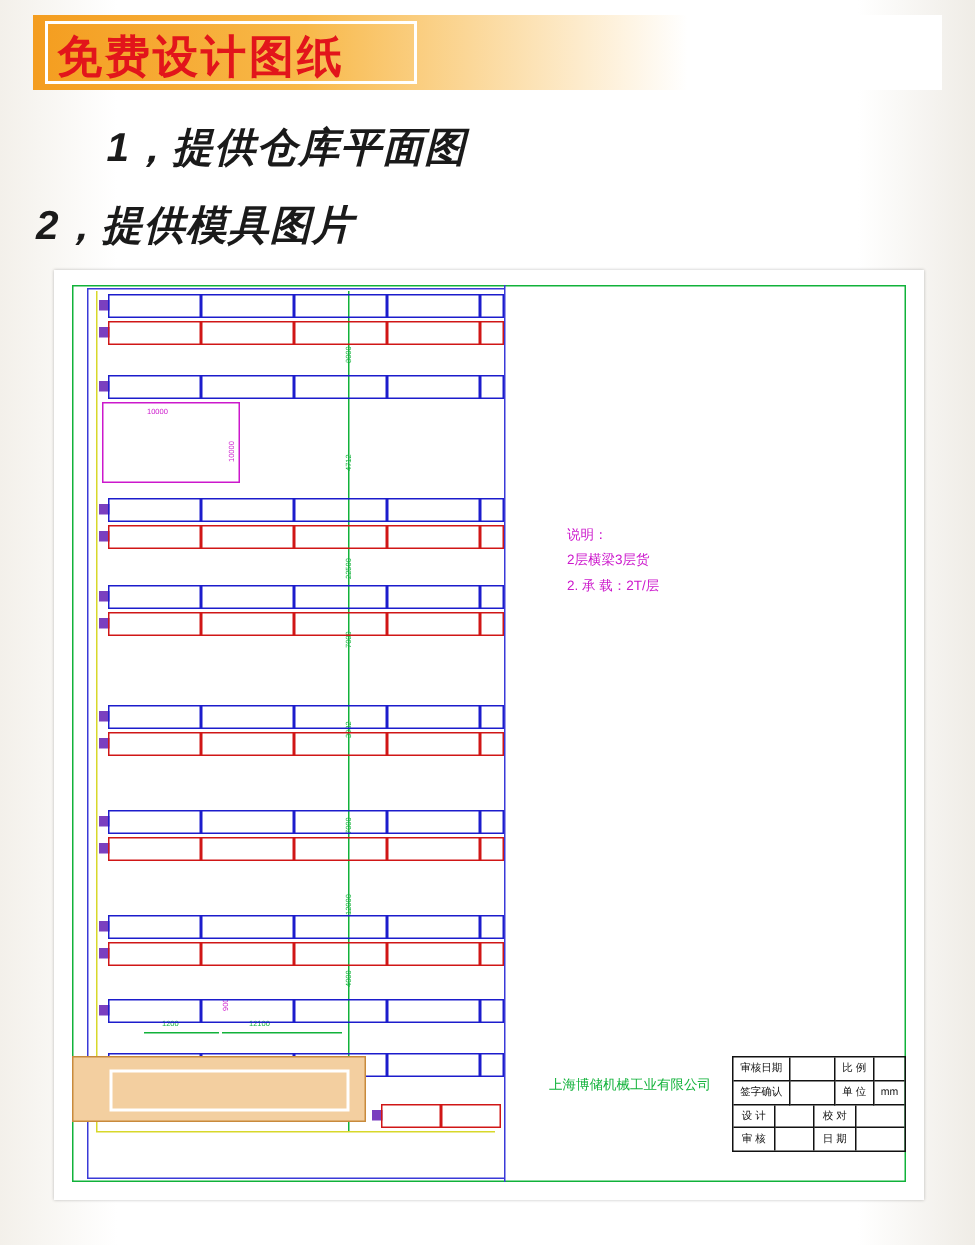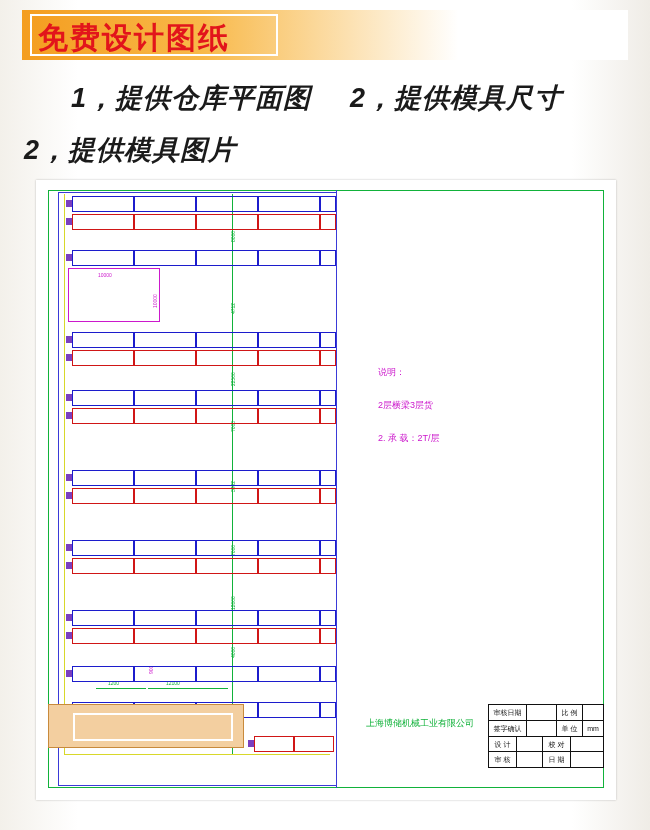--- a/index.html
+++ b/index.html
@@ -178,21 +178,21 @@
   .notes {
     position: absolute;
     left: 342px;
     top: 168px;
     width: 224px;
     color: #cc18cc;
     font-size: 9px;
     line-height: 17px;
     font-family: "Liberation Sans", sans-serif;
   }
-  .notes div { white-space: nowrap; margin-top: 16px; }
+  .notes div { white-space: nowrap; }
 
   
   .company {
     position: absolute;
     left: 330px;
     top: 537px;
     font-size: 9px;
     color: #11b23a;
     white-space: nowrap;
   }
@@ -259,21 +259,20 @@
 
 <div id="page">
 
   <div class="banner-wrap">
     <div class="banner-bg"></div>
     <div class="banner-box"></div>
     <div class="banner-title">免费设计图纸</div>
   </div>
 
   <div class="head-line head-1">1，提供仓库平面图</div>
-  <div class="head-line head-2">2，提供模具尺寸</div>
   <div class="head-line head-3">2，提供模具图片</div>
 
   <div class="sheet">
     <div class="sheet-border"></div>
     <div class="sheet-inner-left"></div>
     <div class="sheet-inner-v"></div>
 
     <div class="yellow-guide" style="left:28px; top:14px; width:1px; height:560px;"></div>
     <div class="yellow-guide" style="left:28px; top:574px; width:266px; height:1px;"></div>
 

